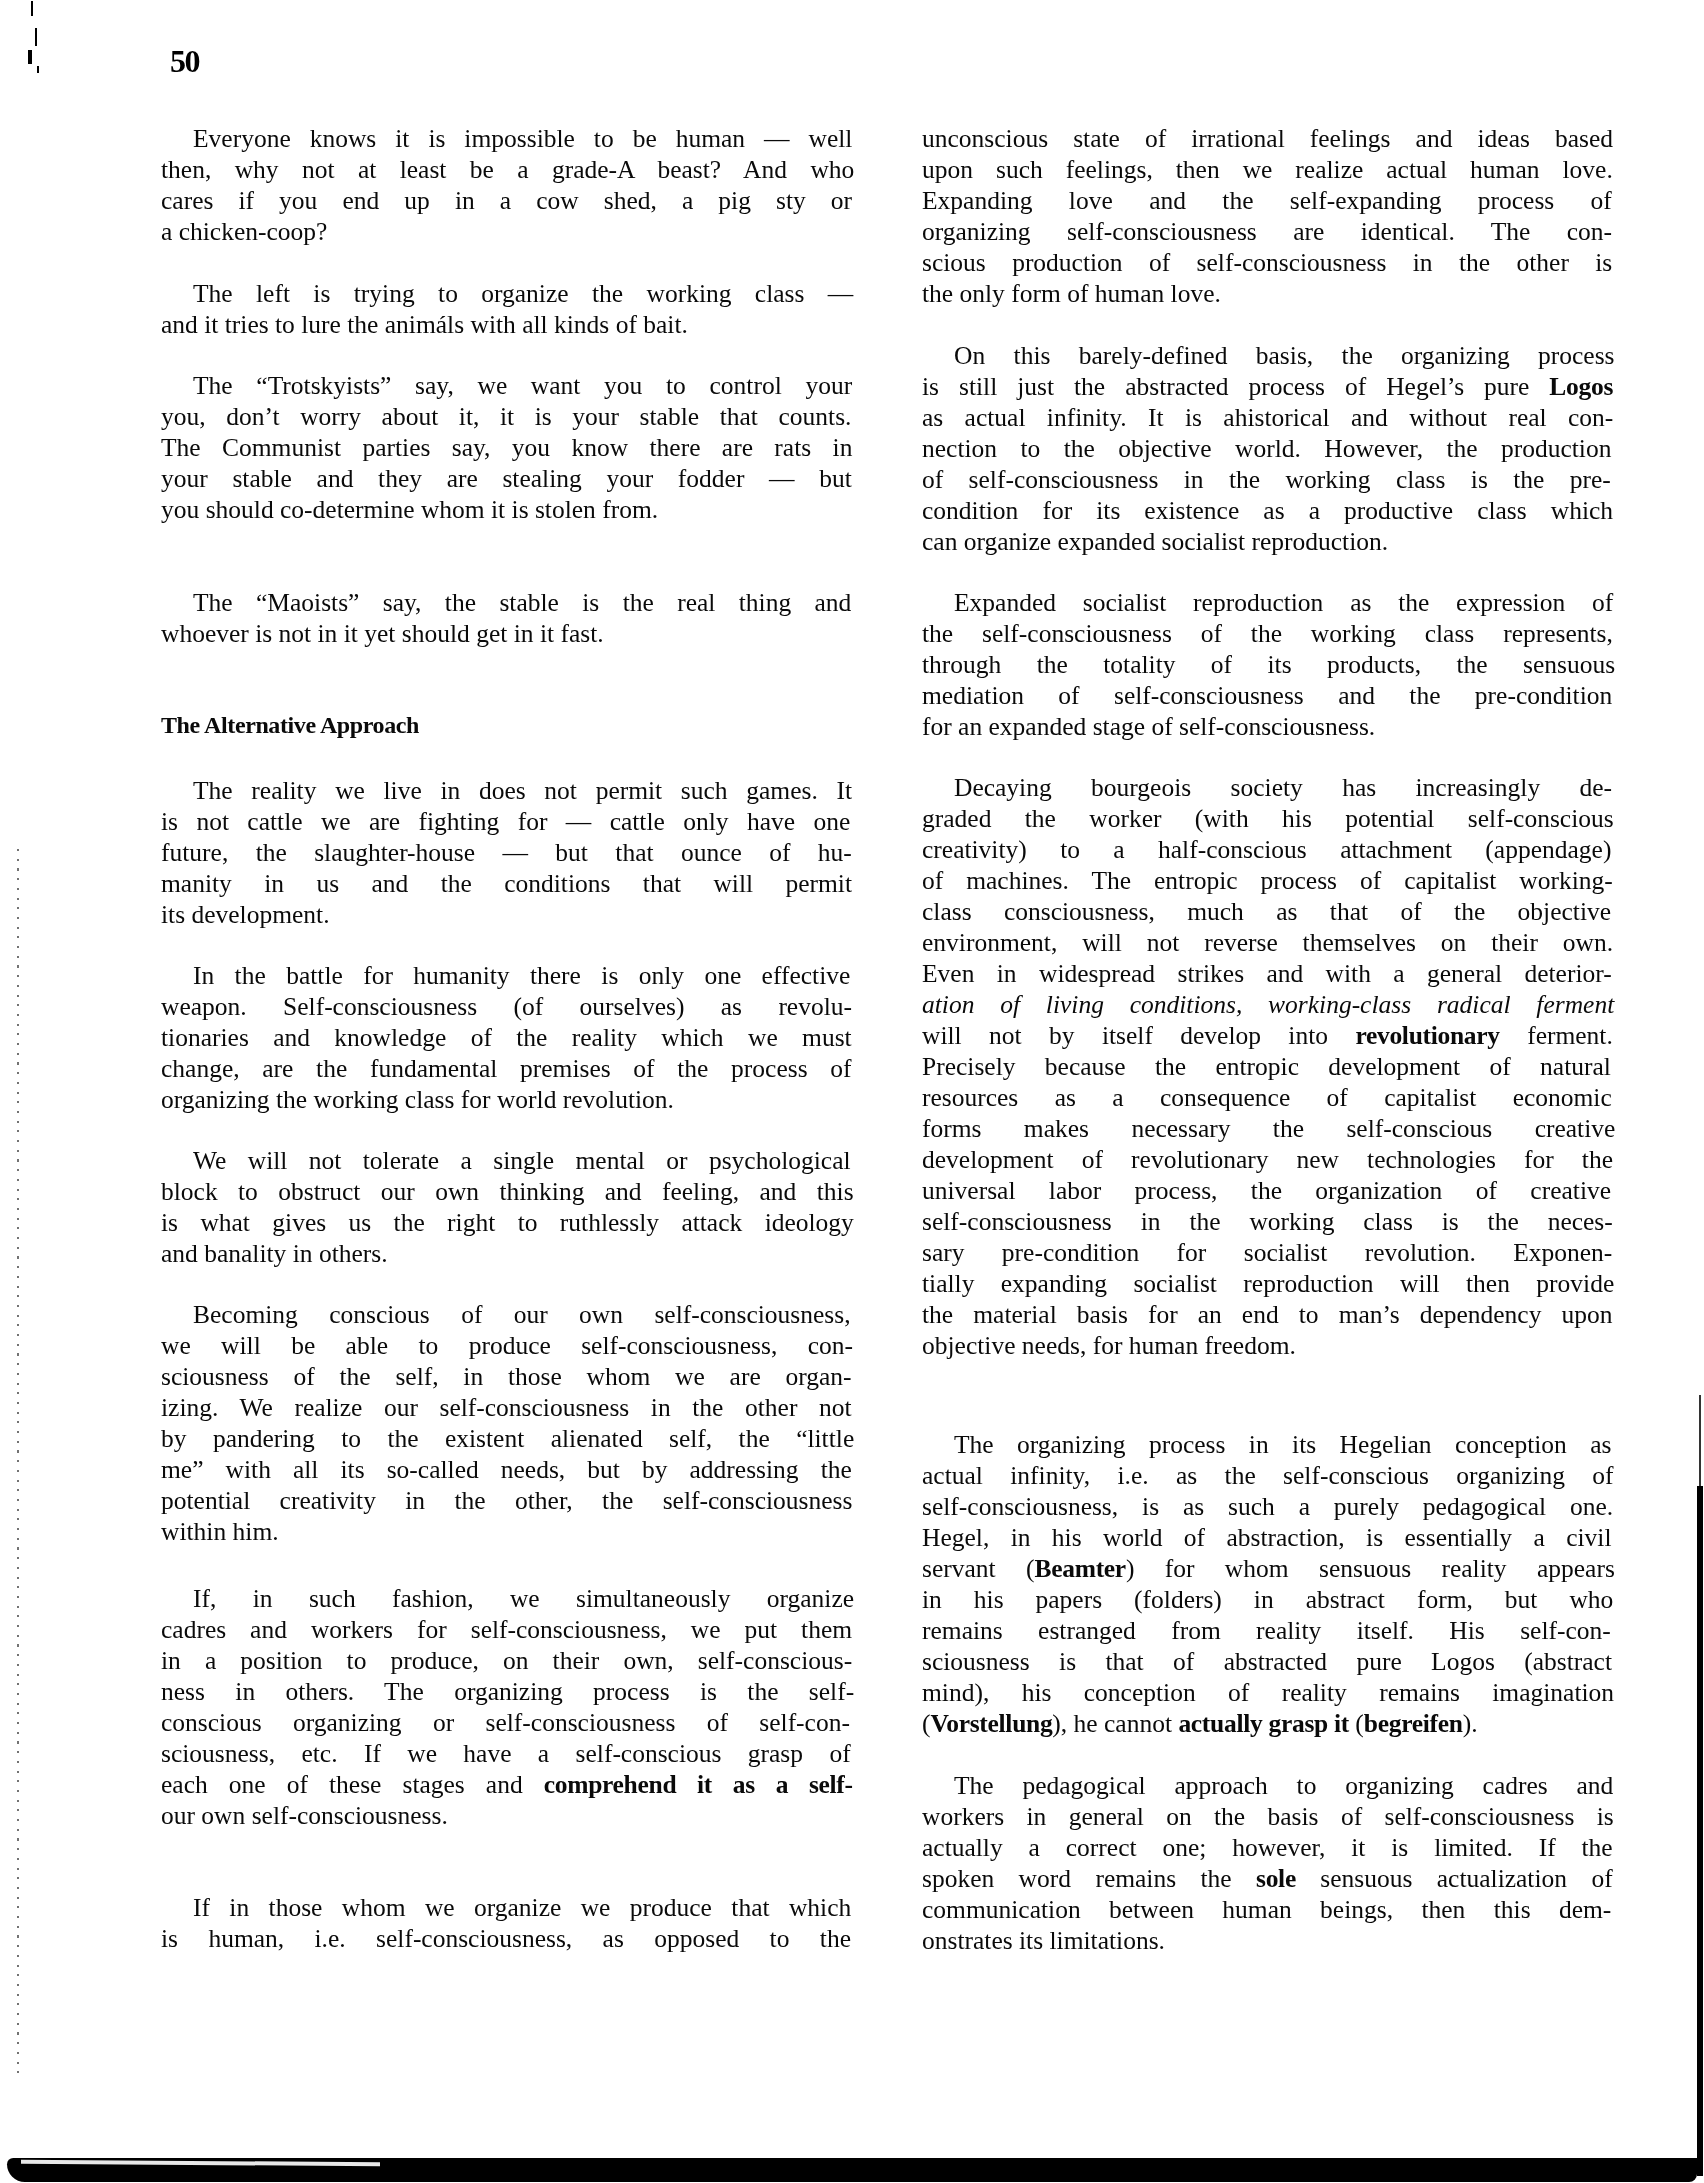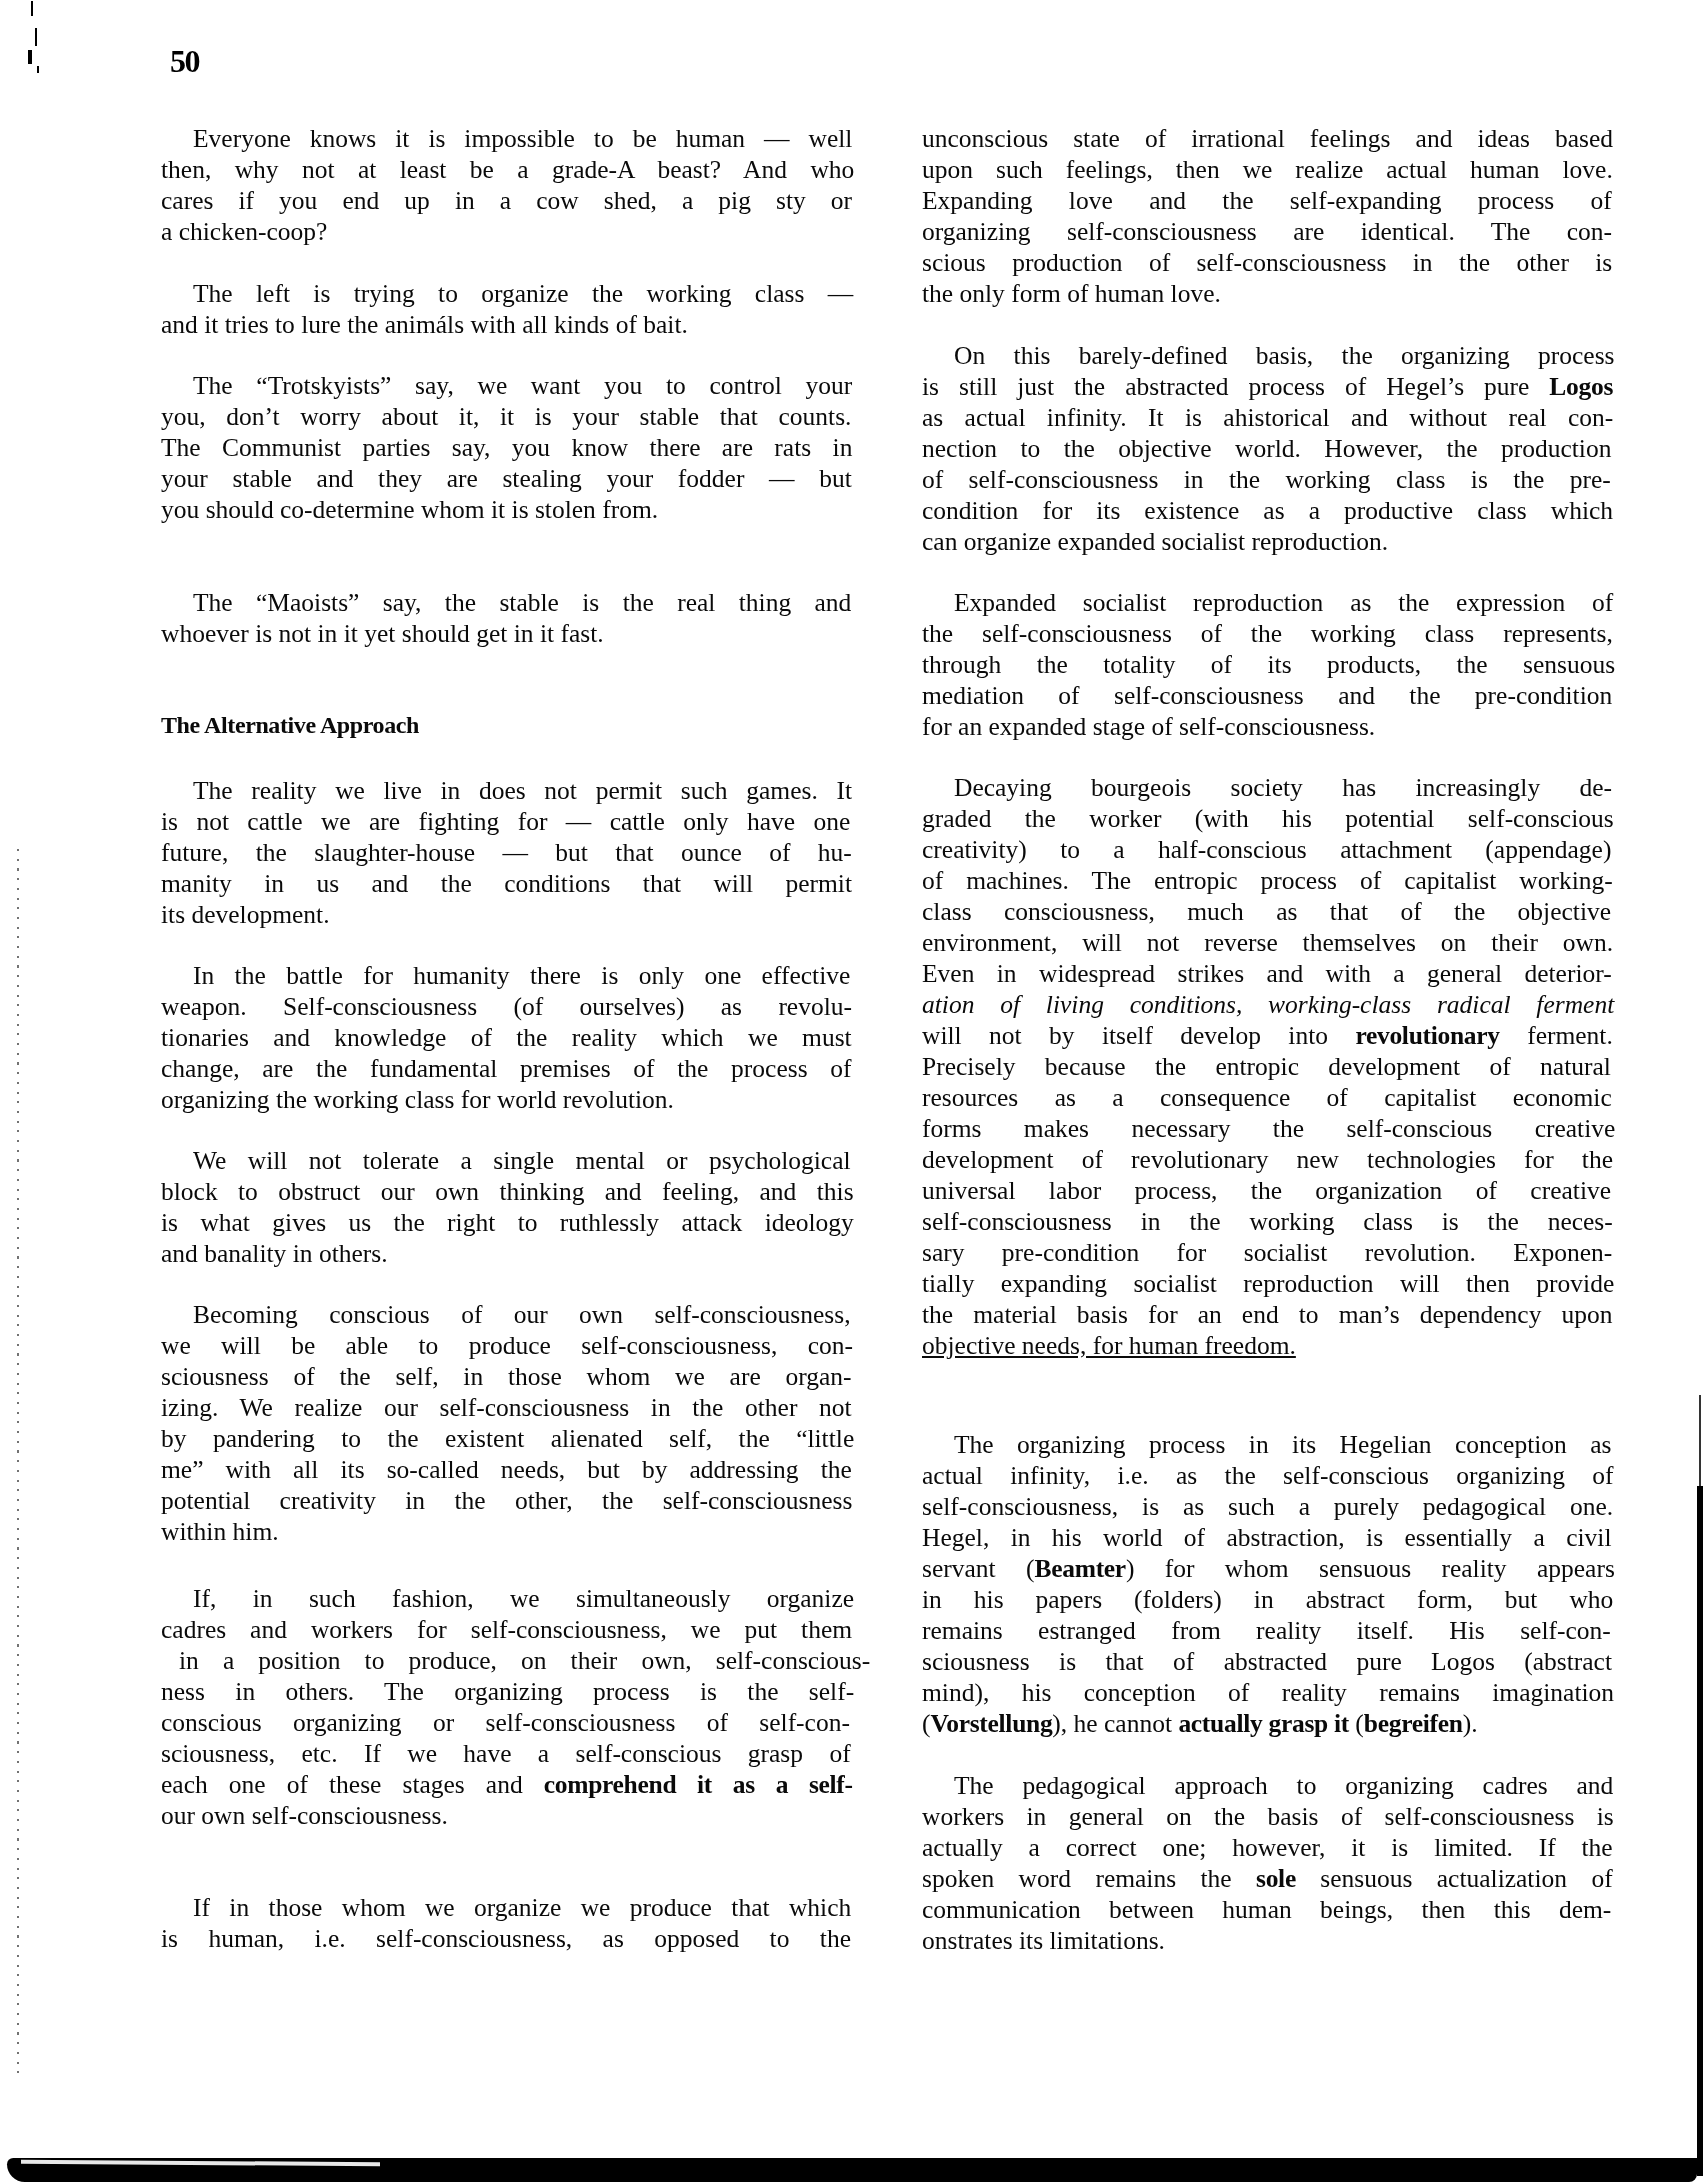--- a/index.html
+++ b/index.html
@@ -116,21 +116,21 @@
         <span class="line"><span style="white-space: nowrap; display: inline-block; word-spacing: 18.4px;"><span>sciousness of the self, in those whom we are organ-</span></span></span>
         <span class="line"><span style="white-space: nowrap; display: inline-block; word-spacing: 15.2px;"><span>izing. We realize our self-consciousness in the other not</span></span></span>
         <span class="line"><span style="white-space: nowrap; display: inline-block; word-spacing: 20px;"><span>by pandering to the existent alienated self, the “little</span></span></span>
         <span class="line"><span style="white-space: nowrap; display: inline-block; word-spacing: 15.7px;"><span>me” with all its so-called needs, but by addressing the</span></span></span>
         <span class="line"><span style="white-space: nowrap; display: inline-block; word-spacing: 23px;"><span>potential creativity in the other, the self-consciousness</span></span></span>
         <span class="line last"><span style="white-space: nowrap; display: inline-block;"><span>within him.</span></span></span>
       </div>
       <div class="para" style="top: 1583px;">
         <span class="line indent"><span style="white-space: nowrap; display: inline-block; word-spacing: 30px;"><span>If, in such fashion, we simultaneously organize</span></span></span>
         <span class="line"><span style="white-space: nowrap; display: inline-block; word-spacing: 17.6px;"><span>cadres and workers for self-consciousness, we put them</span></span></span>
-        <span class="line"><span style="white-space: nowrap; display: inline-block; word-spacing: 17.7px; margin-left: 18px;"><span>in a position to produce, on their own, self-conscious-</span></span></span>
+        <span class="line"><span style="white-space: nowrap; display: inline-block; word-spacing: 17.7px;"><span>in a position to produce, on their own, self-conscious-</span></span></span>
         <span class="line"><span style="white-space: nowrap; display: inline-block; word-spacing: 24px;"><span>ness in others. The organizing process is the self-</span></span></span>
         <span class="line"><span style="white-space: nowrap; display: inline-block; word-spacing: 25px;"><span>conscious organizing or self-consciousness of self-con-</span></span></span>
         <span class="line"><span style="white-space: nowrap; display: inline-block; word-spacing: 20px;"><span>sciousness, etc. If we have a self-conscious grasp of</span></span></span>
         <span class="line"><span style="white-space: nowrap; display: inline-block; word-spacing: 14.7px;"><span>each one of these stages and </span><span class="b">comprehend it as a self-</span></span></span>
         <span class="line last"><span style="white-space: nowrap; display: inline-block;"><span>our own self-consciousness.</span></span></span>
       </div>
       <div class="para" style="top: 1892px;">
         <span class="line indent"><span style="white-space: nowrap; display: inline-block; word-spacing: 13px;"><span>If in those whom we organize we produce that which</span></span></span>
         <span class="line"><span style="white-space: nowrap; display: inline-block; word-spacing: 24px;"><span>is human, i.e. self-consciousness, as opposed to the</span></span></span>
       </div>
@@ -173,21 +173,21 @@
         <span class="line"><span style="white-space: nowrap; display: inline-block; word-spacing: 21px;"><span>will not by itself develop into </span><span class="b">revolutionary</span><span> ferment.</span></span></span>
         <span class="line"><span style="white-space: nowrap; display: inline-block; word-spacing: 23px;"><span>Precisely because the entropic development of natural</span></span></span>
         <span class="line"><span style="white-space: nowrap; display: inline-block; word-spacing: 30px;"><span>resources as a consequence of capitalist economic</span></span></span>
         <span class="line"><span style="white-space: nowrap; display: inline-block; word-spacing: 36px;"><span>forms makes necessary the self-conscious creative</span></span></span>
         <span class="line"><span style="white-space: nowrap; display: inline-block; word-spacing: 21.7px;"><span>development of revolutionary new technologies for the</span></span></span>
         <span class="line"><span style="white-space: nowrap; display: inline-block; word-spacing: 27px;"><span>universal labor process, the organization of creative</span></span></span>
         <span class="line"><span style="white-space: nowrap; display: inline-block; word-spacing: 22.5px;"><span>self-consciousness in the working class is the neces-</span></span></span>
         <span class="line"><span style="white-space: nowrap; display: inline-block; word-spacing: 31px;"><span>sary pre-condition for socialist revolution. Exponen-</span></span></span>
         <span class="line"><span style="white-space: nowrap; display: inline-block; word-spacing: 20px;"><span>tially expanding socialist reproduction will then provide</span></span></span>
         <span class="line"><span style="white-space: nowrap; display: inline-block; word-spacing: 13.7px;"><span>the material basis for an end to man’s dependency upon</span></span></span>
-        <span class="line last"><span style="white-space: nowrap; display: inline-block; text-decoration: underline;"><span>objective needs, for human freedom.</span></span></span>
+        <span class="line last"><span style="white-space: nowrap; display: inline-block;"><span>objective needs, for human freedom.</span></span></span>
       </div>
       <div class="para" style="top: 1429px;">
         <span class="line indent"><span style="white-space: nowrap; display: inline-block; word-spacing: 17px;"><span>The organizing process in its Hegelian conception as</span></span></span>
         <span class="line"><span style="white-space: nowrap; display: inline-block; word-spacing: 21px;"><span>actual infinity, i.e. as the self-conscious organizing of</span></span></span>
         <span class="line"><span style="white-space: nowrap; display: inline-block; word-spacing: 17.5px;"><span>self-consciousness, is as such a purely pedagogical one.</span></span></span>
         <span class="line"><span style="white-space: nowrap; display: inline-block; word-spacing: 15px;"><span>Hegel, in his world of abstraction, is essentially a civil</span></span></span>
         <span class="line"><span style="white-space: nowrap; display: inline-block; word-spacing: 24px;"><span>servant (</span><span class="b">Beamter</span><span>) for whom sensuous reality appears</span></span></span>
         <span class="line"><span style="white-space: nowrap; display: inline-block; word-spacing: 25.6px;"><span>in his papers (folders) in abstract form, but who</span></span></span>
         <span class="line"><span style="white-space: nowrap; display: inline-block; word-spacing: 29px;"><span>remains estranged from reality itself. His self-con-</span></span></span>
         <span class="line"><span style="white-space: nowrap; display: inline-block; word-spacing: 23px;"><span>sciousness is that of abstracted pure Logos (abstract</span></span></span>

